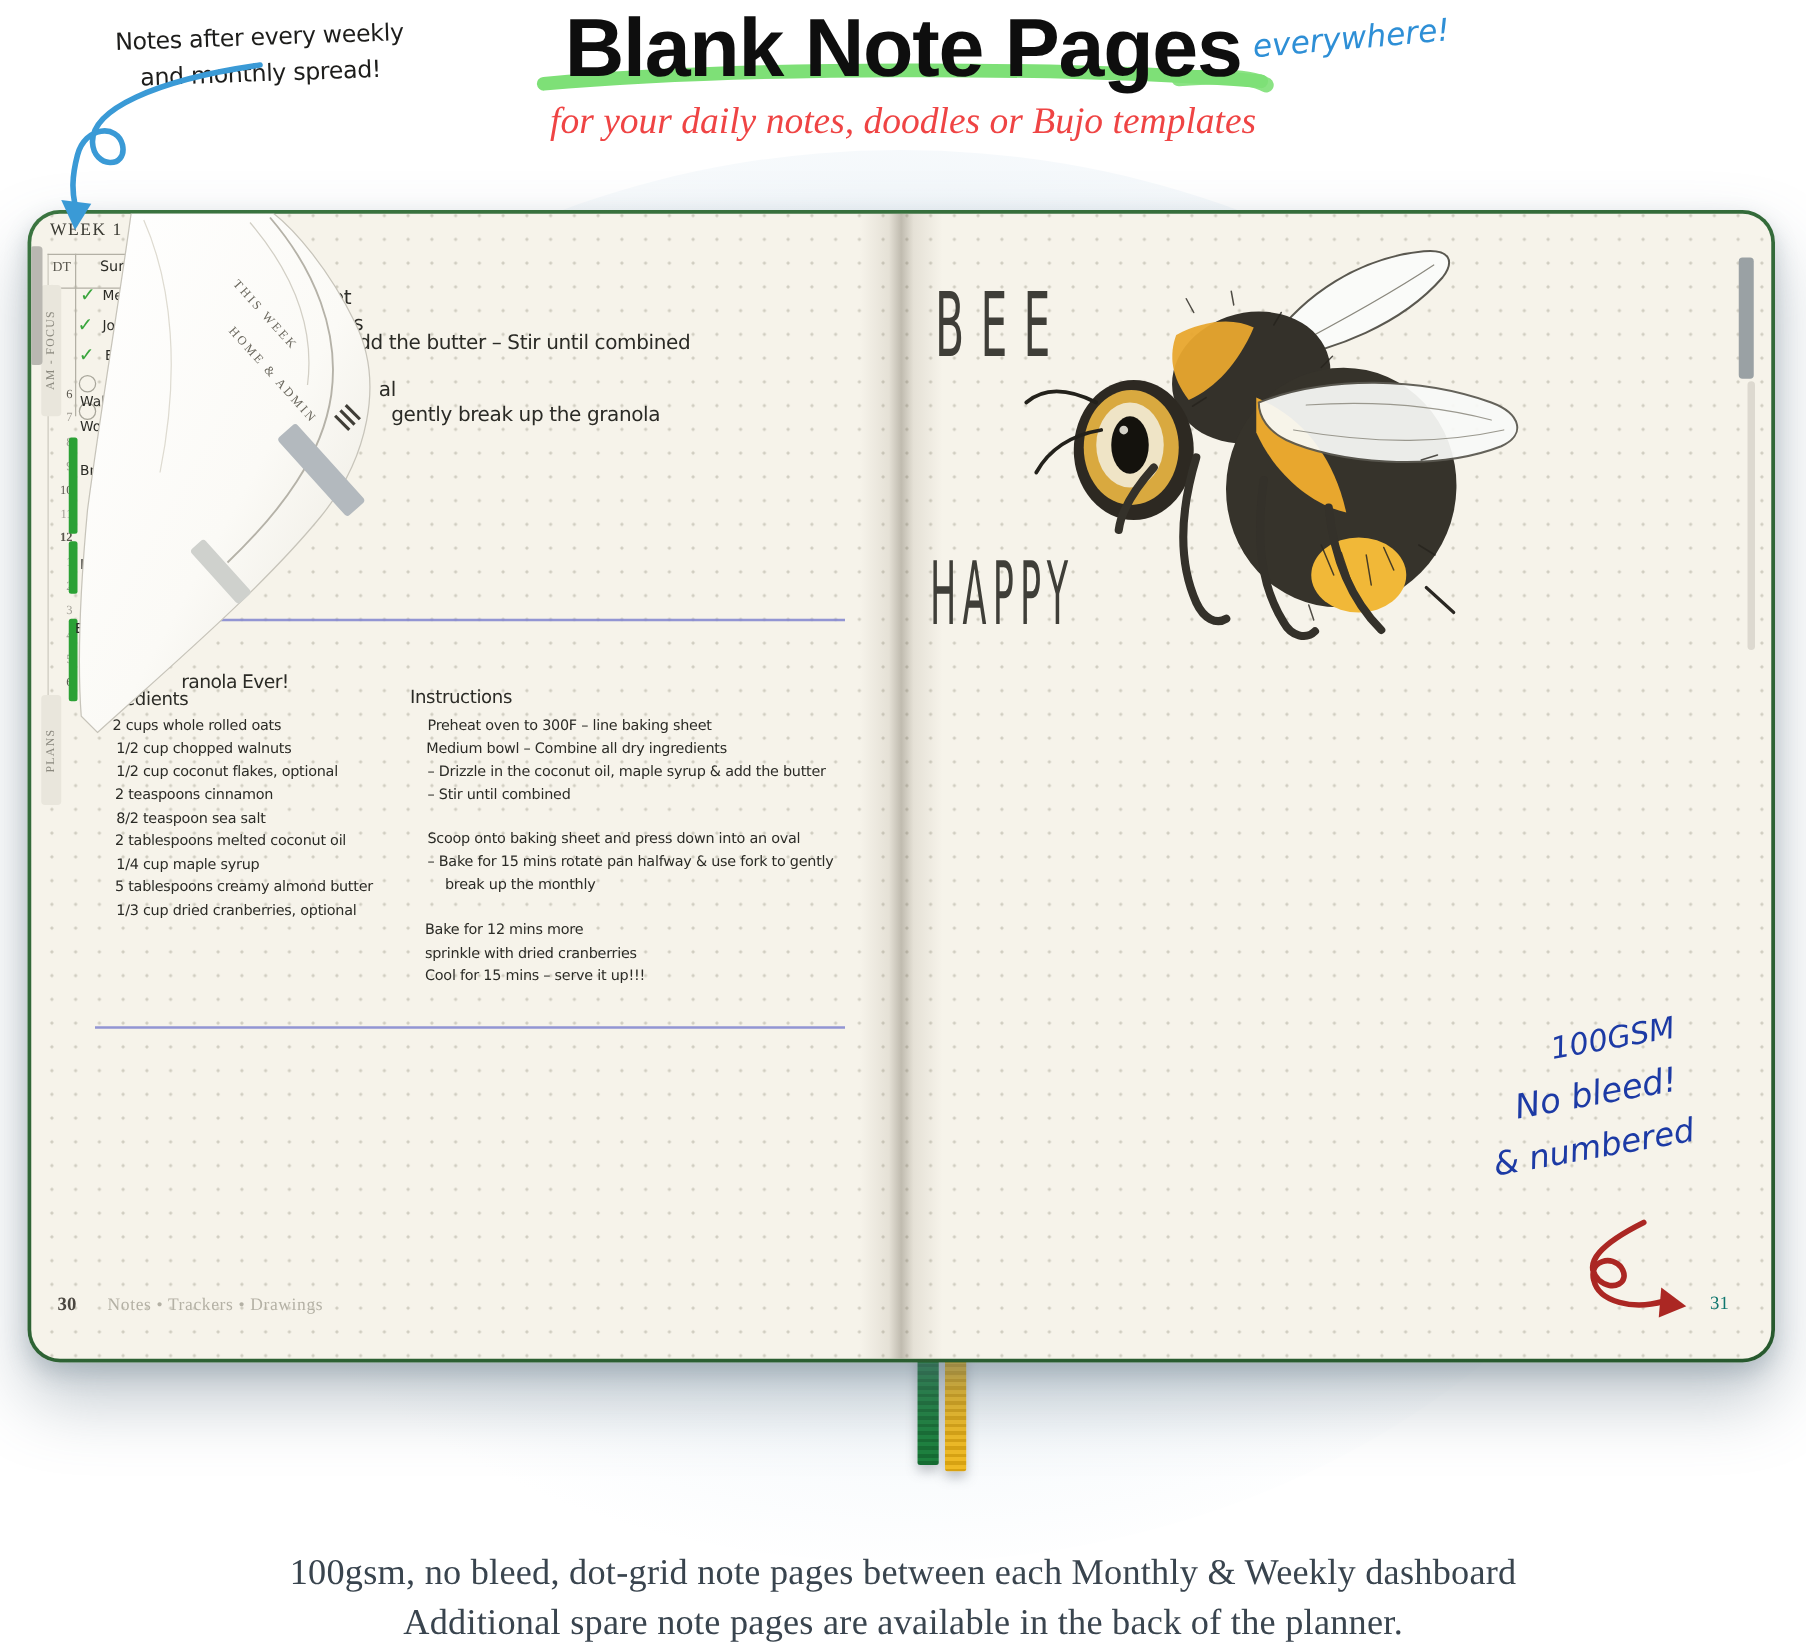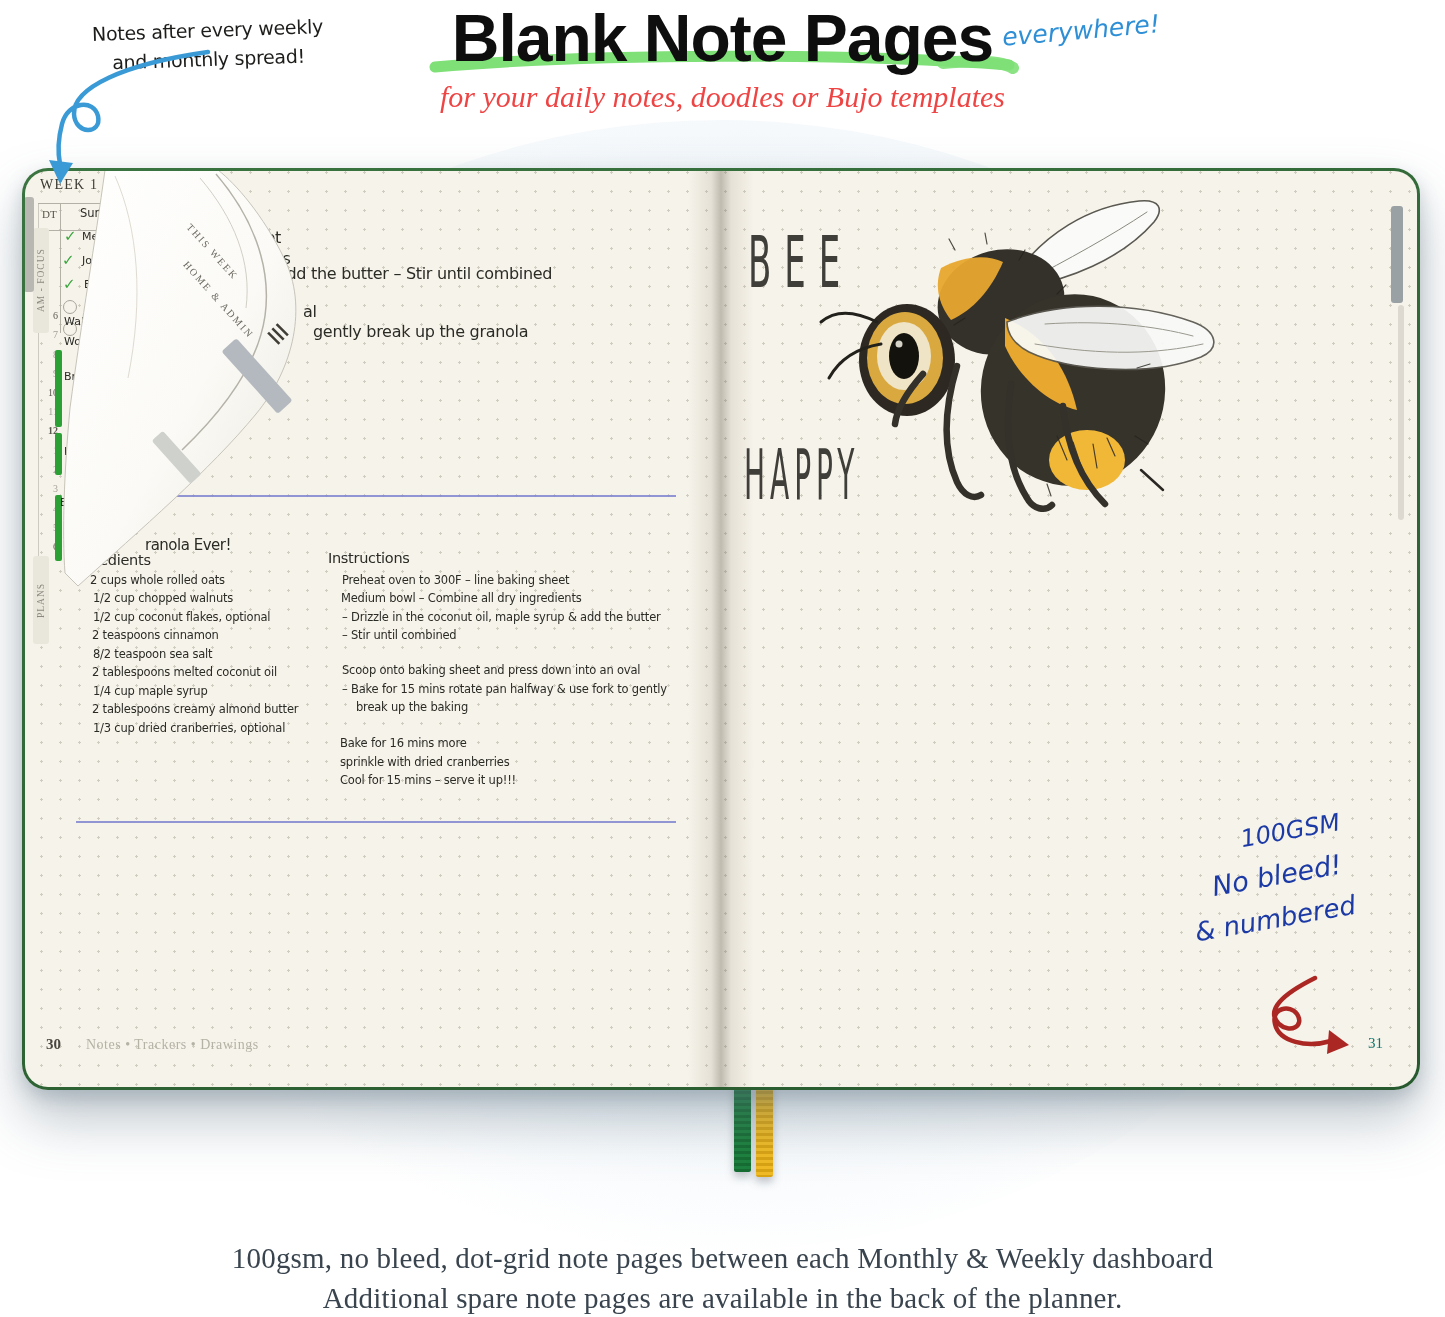--- a/index.html
+++ b/index.html
@@ -140,32 +140,32 @@
 
         <div class="abs ink" style="left:145px;top:538px;font-size:15px;letter-spacing:-.5px;">ranola Ever!</div>
         <div class="abs ink rheading" style="left:85px;top:553px;">gredients</div>
         <div class="abs ink ing" style="left:90px;top:575px;">2 cups whole rolled oats</div>
         <div class="abs ink ing" style="left:93px;top:593px;">1/2 cup chopped walnuts</div>
         <div class="abs ink ing" style="left:93px;top:612px;">1/2 cup coconut flakes, optional</div>
         <div class="abs ink ing" style="left:92px;top:630px;">2 teaspoons cinnamon</div>
         <div class="abs ink ing" style="left:93px;top:649px;">8/2 teaspoon sea salt</div>
         <div class="abs ink ing" style="left:92px;top:667px;">2 tablespoons melted coconut oil</div>
         <div class="abs ink ing" style="left:93px;top:686px;">1/4 cup maple syrup</div>
-        <div class="abs ink ing" style="left:92px;top:704px;">2 tablespoons creamy almond butter</div>
+        <div class="abs ink ing" style="left:92px;top:704px;">5 tablespoons creamy almond butter</div>
         <div class="abs ink ing" style="left:93px;top:723px;">1/3 cup dried cranberries, optional</div>
 
         <div class="abs ink rheading" style="left:328px;top:551px;">Instructions</div>
         <div class="abs ink instr" style="left:342px;top:575px;">Preheat oven to 300F – line baking sheet</div>
         <div class="abs ink instr" style="left:341px;top:593px;">Medium bowl – Combine all dry ingredients</div>
         <div class="abs ink instr" style="left:342px;top:612px;">– Drizzle in the coconut oil, maple syrup &amp; add the butter</div>
         <div class="abs ink instr" style="left:342px;top:630px;">– Stir until combined</div>
         <div class="abs ink instr" style="left:342px;top:665px;">Scoop onto baking sheet and press down into an oval</div>
         <div class="abs ink instr" style="left:342px;top:684px;">– Bake for 15 mins rotate pan halfway &amp; use fork to gently</div>
-        <div class="abs ink instr" style="left:356px;top:702px;">break up the baking</div>
-        <div class="abs ink instr" style="left:340px;top:738px;">Bake for 16 mins more</div>
+        <div class="abs ink instr" style="left:356px;top:702px;">break up the monthly</div>
+        <div class="abs ink instr" style="left:340px;top:738px;">Bake for 12 mins more</div>
         <div class="abs ink instr" style="left:340px;top:757px;">sprinkle with dried cranberries</div>
         <div class="abs ink instr" style="left:340px;top:775px;">Cool for 15 mins – serve it up!!!</div>
 
         <div class="abs serif" style="left:46px;top:1036px;font-size:15px;color:#4a4640;font-weight:bold;">30</div>
         <div class="abs serif" style="left:86px;top:1037px;font-size:14px;color:#b4b1a5;letter-spacing:.5px;">Notes  •  Trackers  •  Drawings</div>
 
         <svg class="abs" style="left:20px;top:168px;" width="340" height="460" viewBox="0 0 340 460">
           <defs>
             <linearGradient id="curlg" x1="0" y1="0" x2="1" y2="1">
               <stop offset="0" stop-color="#ffffff"></stop>

